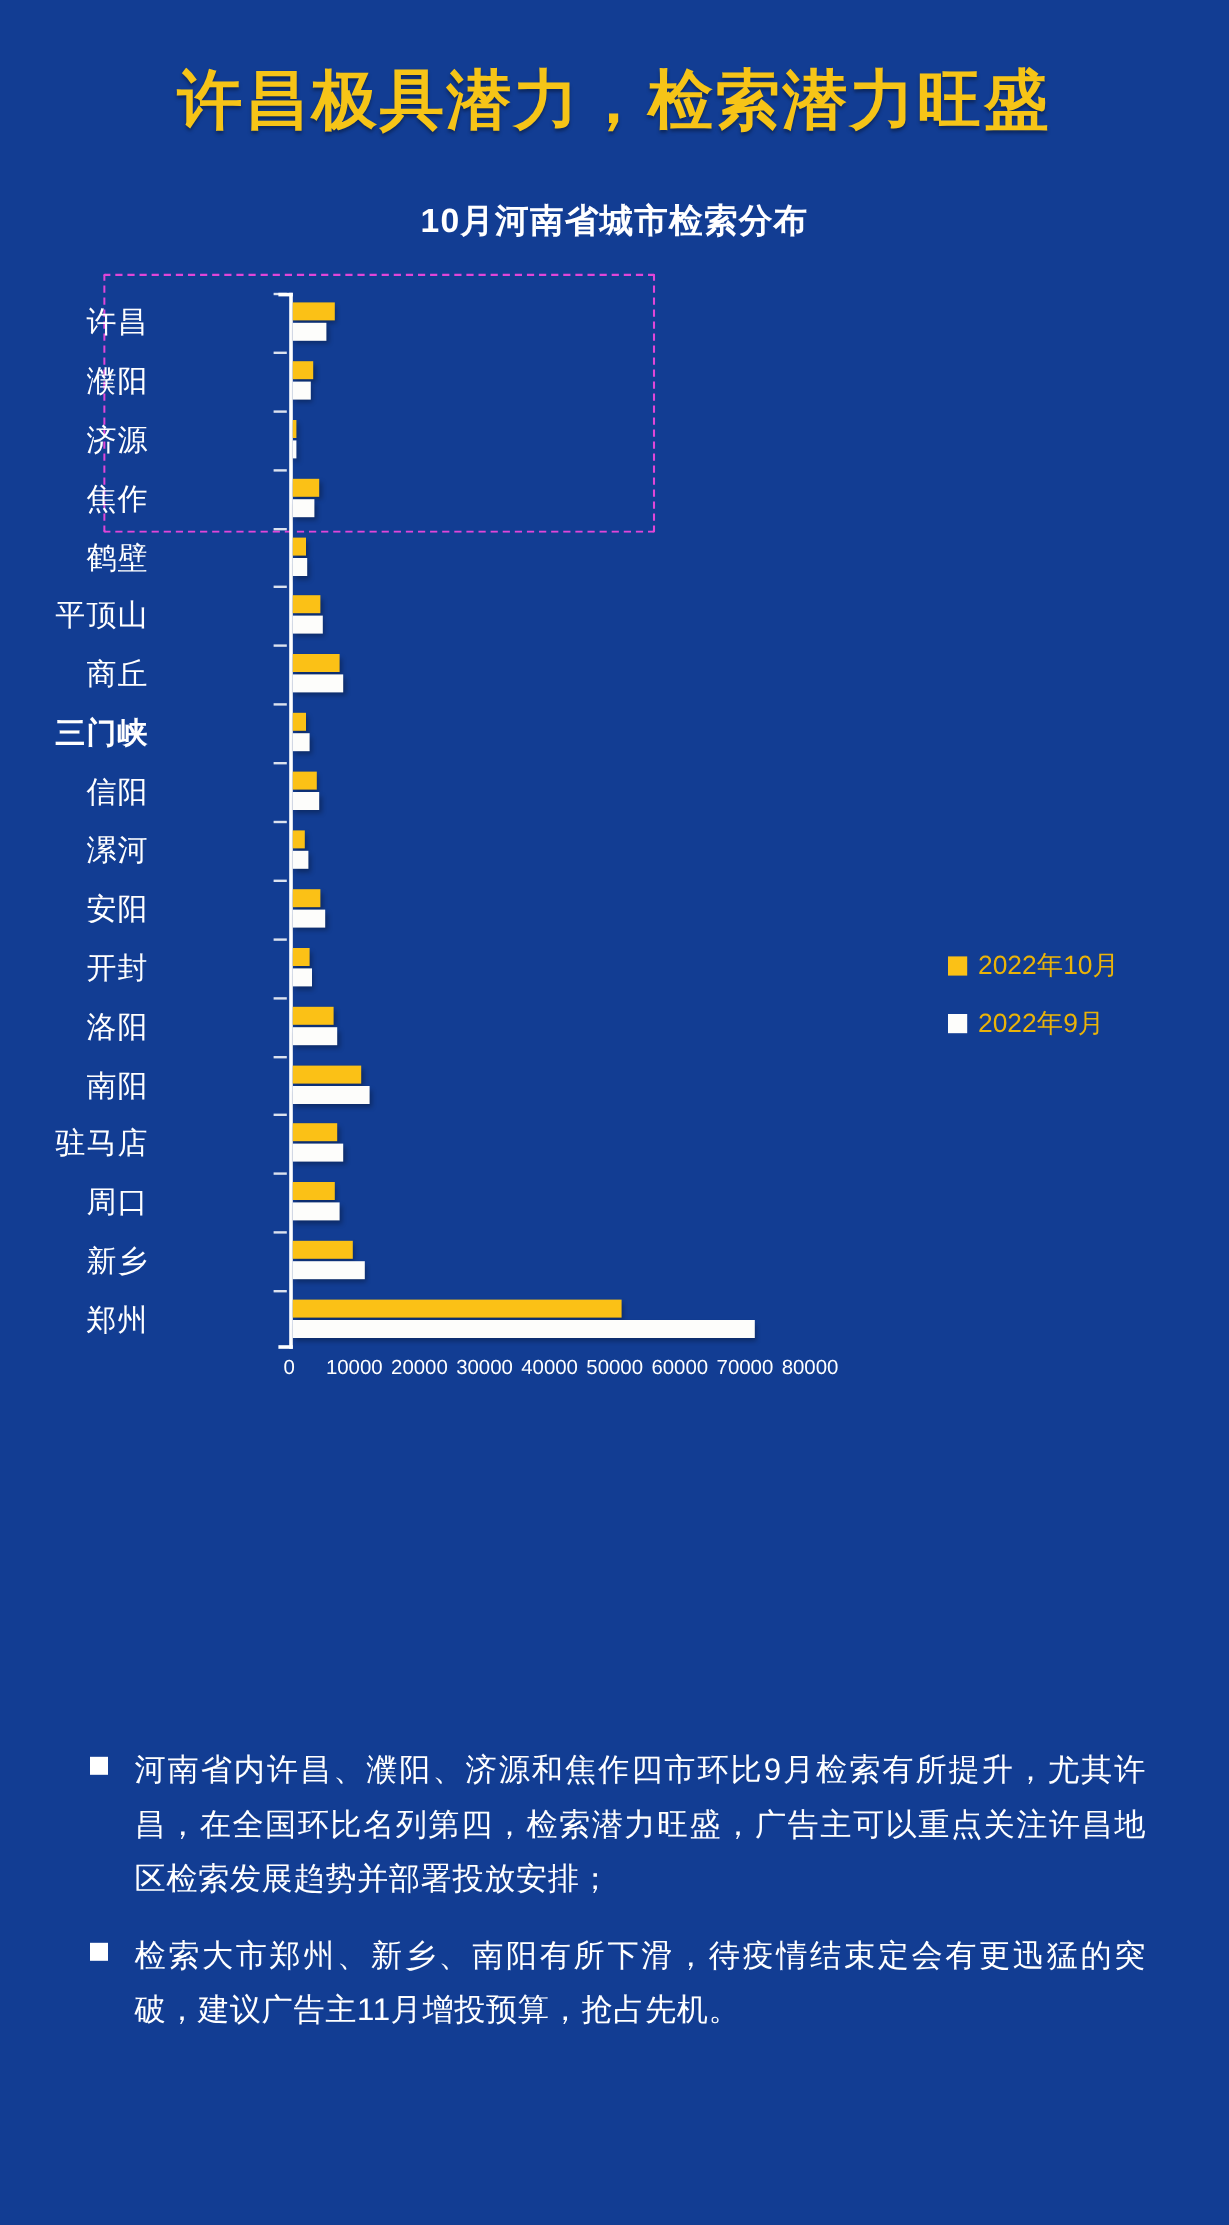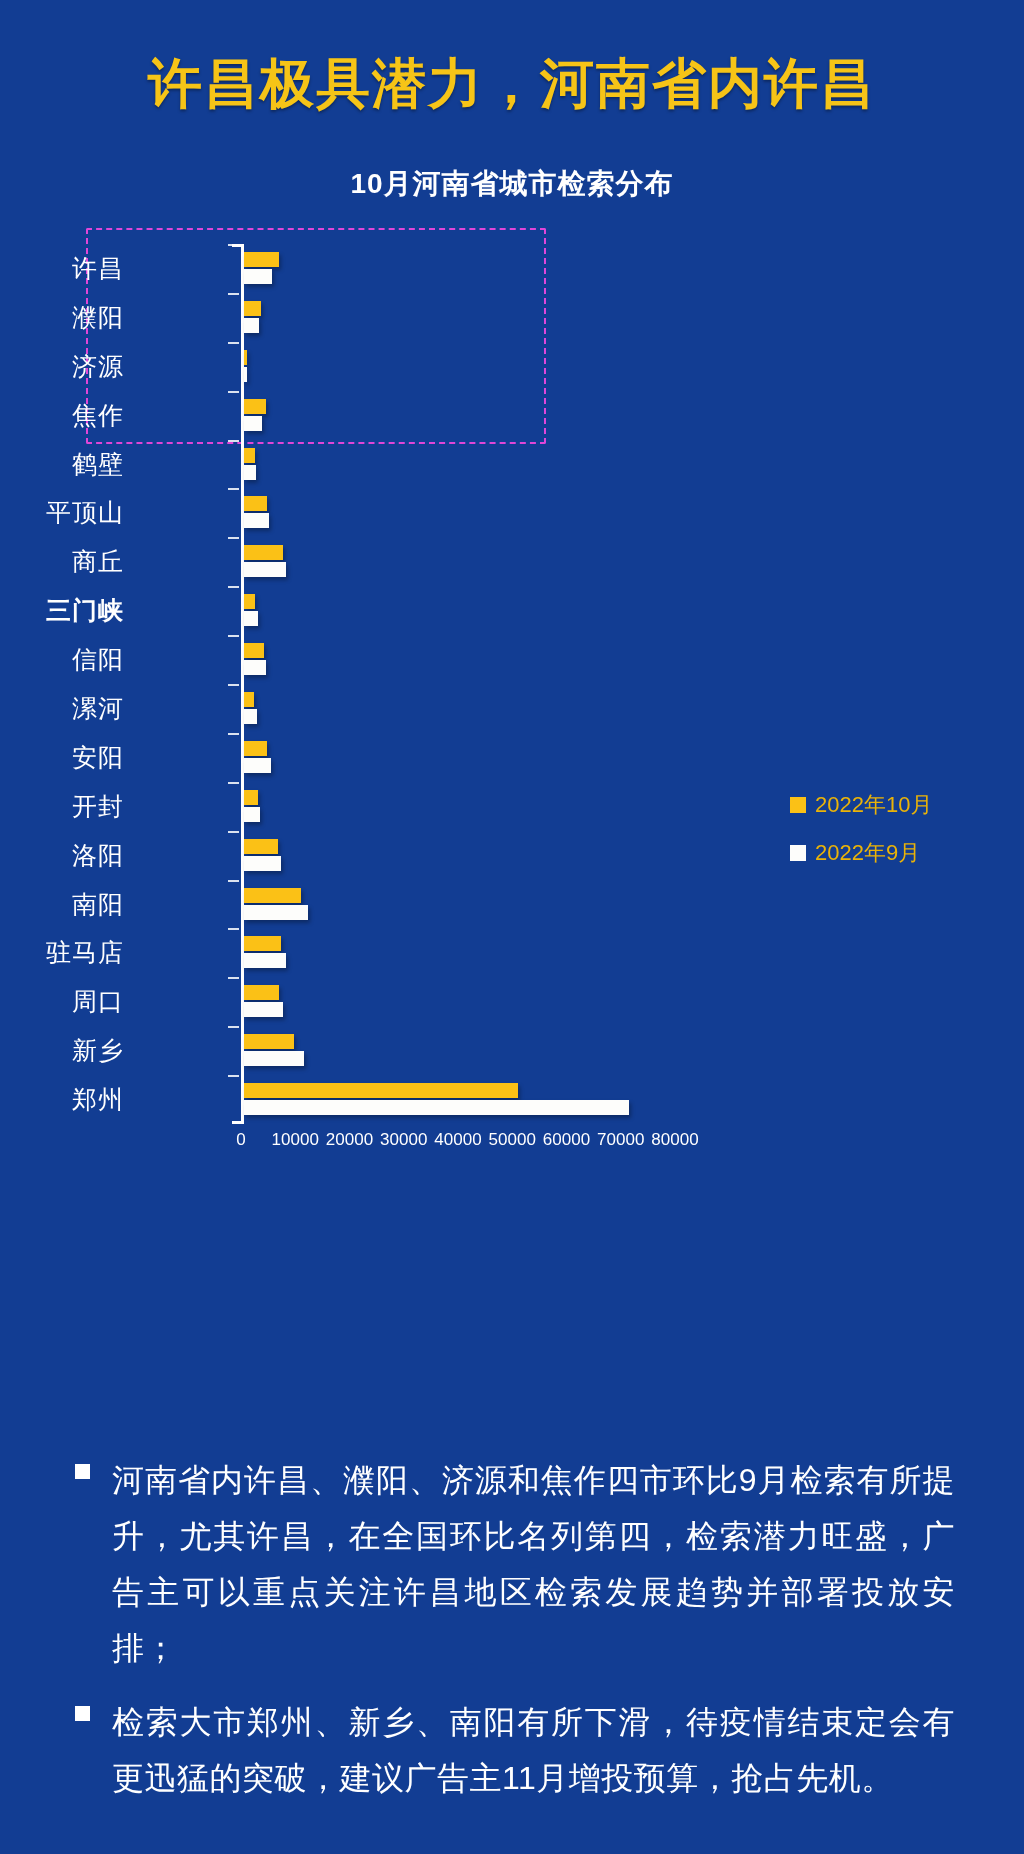--- a/index.html
+++ b/index.html
@@ -151,33 +151,33 @@
     align-items: flex-start;
     margin-bottom: 18px;
   }
   .note-bullet {
     width: 15px; height: 15px;
     background: #ffffff;
     flex: none;
     margin: 12px 22px 0 0;
   }
   .note-text {
-    font-size: 32px;
+    font-size: 26px;
     line-height: 1.75;
     color: #ffffff;
     letter-spacing: 0.5px;
     text-align: justify;
   }
 </style>
 </head>
 <body>
 
 <div id="page">
 
-  <div class="headline">许昌极具潜力，河南省内许昌</div>
+  <div class="headline">许昌极具潜力，检索潜力旺盛</div>
   <div class="subtitle">10月河南省城市检索分布</div>
 
   <div class="chart-wrap">
     <div class="highlight-box"></div>
 
     <div class="plot" id="plot">
       <div class="axis-line"></div>
       <div class="axis-cap top"></div>
       <div class="axis-cap bot"></div>
     <div class="row" style="top: 0px;">

